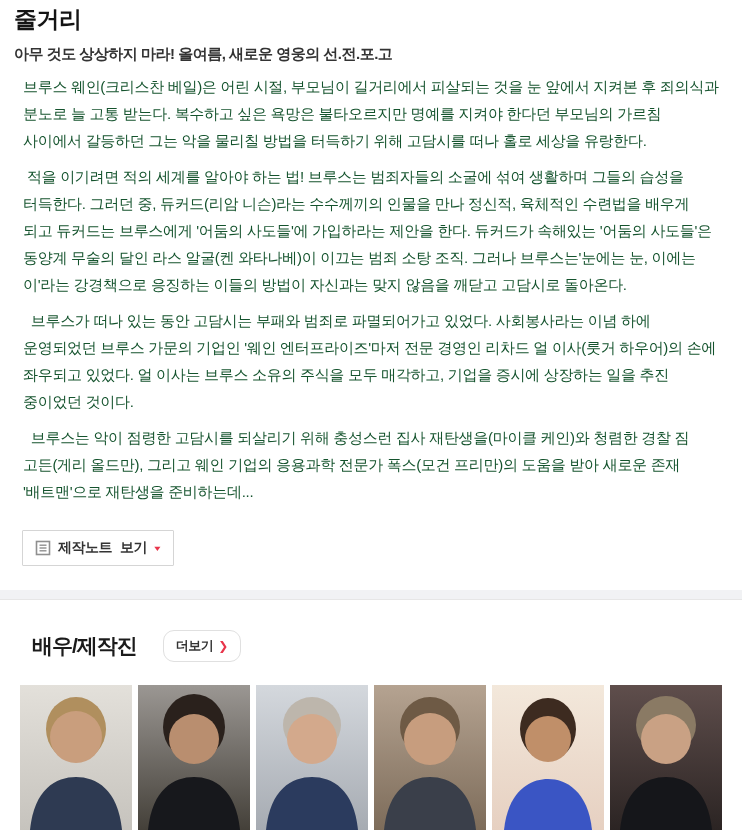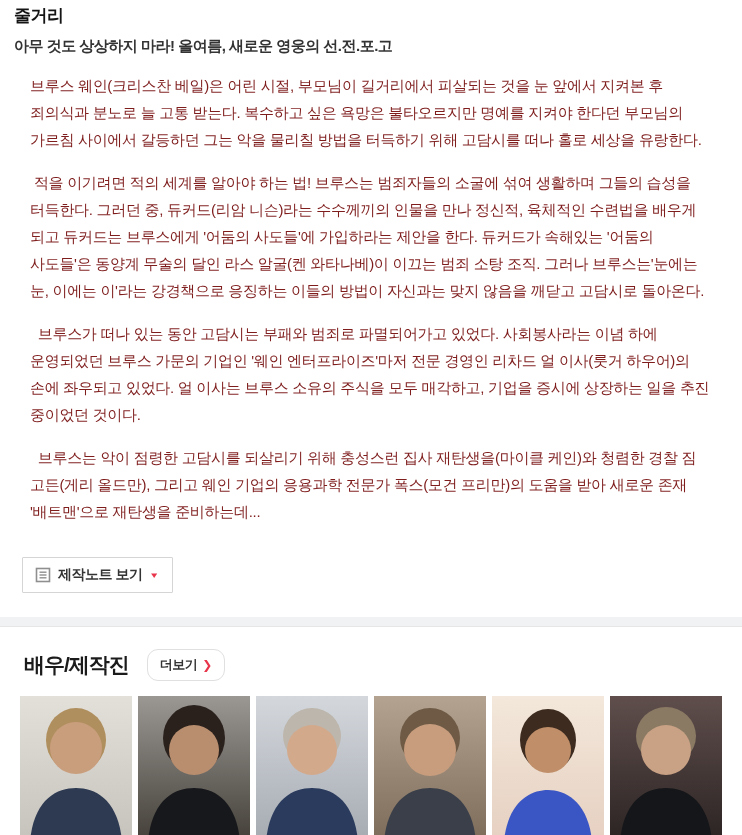--- a/index.html
+++ b/index.html
@@ -7,52 +7,52 @@
     width:742px;height:835px;overflow:hidden;
     font-family:"Liberation Sans","DejaVu Sans",sans-serif;
     color:#333;
   }
   .page{width:742px;}
 
   
   .synopsis{padding:2px 14px 0 14px;}
   .syn-title{
     margin:0;padding:2px 0 10px 0;
-    font-size:17px;font-weight:bold;color:#141414;letter-spacing:-0.5px;
+    font-size:23px;font-weight:bold;color:#141414;letter-spacing:-0.5px;
   }
   .tagline{
     margin:0 0 8px 0;
     font-size:15px;font-weight:bold;color:#333;letter-spacing:-0.5px;
   }
   .body-text p{
-    margin:16px;
-    font-size:15px;line-height:27px;color:#7f1d1d;letter-spacing:-0.3px;
+    margin:9px;
+    font-size:15px;line-height:27px;color:#14532d;letter-spacing:-0.3px;
     white-space:pre-wrap;word-break:keep-all;
   }
   .note-btn{
     margin:16px 0 0 8px;
     display:inline-flex;align-items:center;gap:7px;
     background:#fff;border:1px solid #d5d5d5;border-radius:1px;
     padding:8px 14px 8px 12px;cursor:pointer;
-    font-family:Liberation Sans, sans-serif;font-size:14px;font-weight:bold;color:#333;letter-spacing:-0.5px;
+    font-family:Liberation Mono, monospace;font-size:14px;font-weight:bold;color:#333;letter-spacing:-0.5px;
   }
   .doc-icon{display:inline-block;width:16px;height:16px;line-height:0;}
   .caret{font-size:8px;color:#e8354b;transform:scaleX(1.3);margin-left:1px;}
 
   
   .divider{
     margin-top:24px;height:9px;width:742px;
     background:#f1f2f4;border-bottom:1px solid #e6e6e6;
   }
 
   
   .cast{padding:20px 12px 0 20px;}
   .cast-header{display:flex;align-items:center;gap:14px;margin-bottom:13px;}
   .cast-title{
-    margin:4px;font-size:21px;font-weight:bold;color:#1b1b1b;letter-spacing:-1px;
+    margin:12px;font-size:21px;font-weight:bold;color:#1b1b1b;letter-spacing:-1px;
   }
   .more-btn{
     display:inline-flex;align-items:center;gap:5px;
     background:#fff;border:1px solid #e0e0e0;border-radius:11px;
     padding:6px 12px;cursor:pointer;
     font-family:inherit;font-size:13px;font-weight:bold;color:#333;letter-spacing:-0.5px;
   }
   .chev{color:#e8354b;font-size:12px;font-weight:bold;}
 
   .cast-list{display:flex;gap:6px;}

